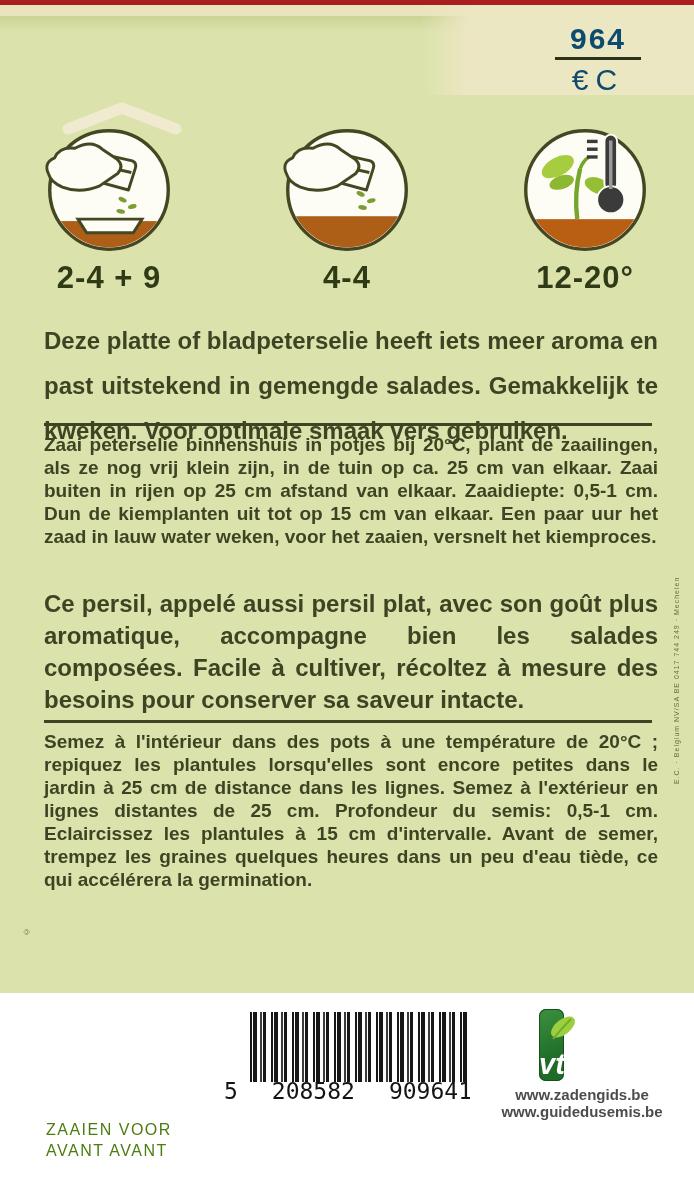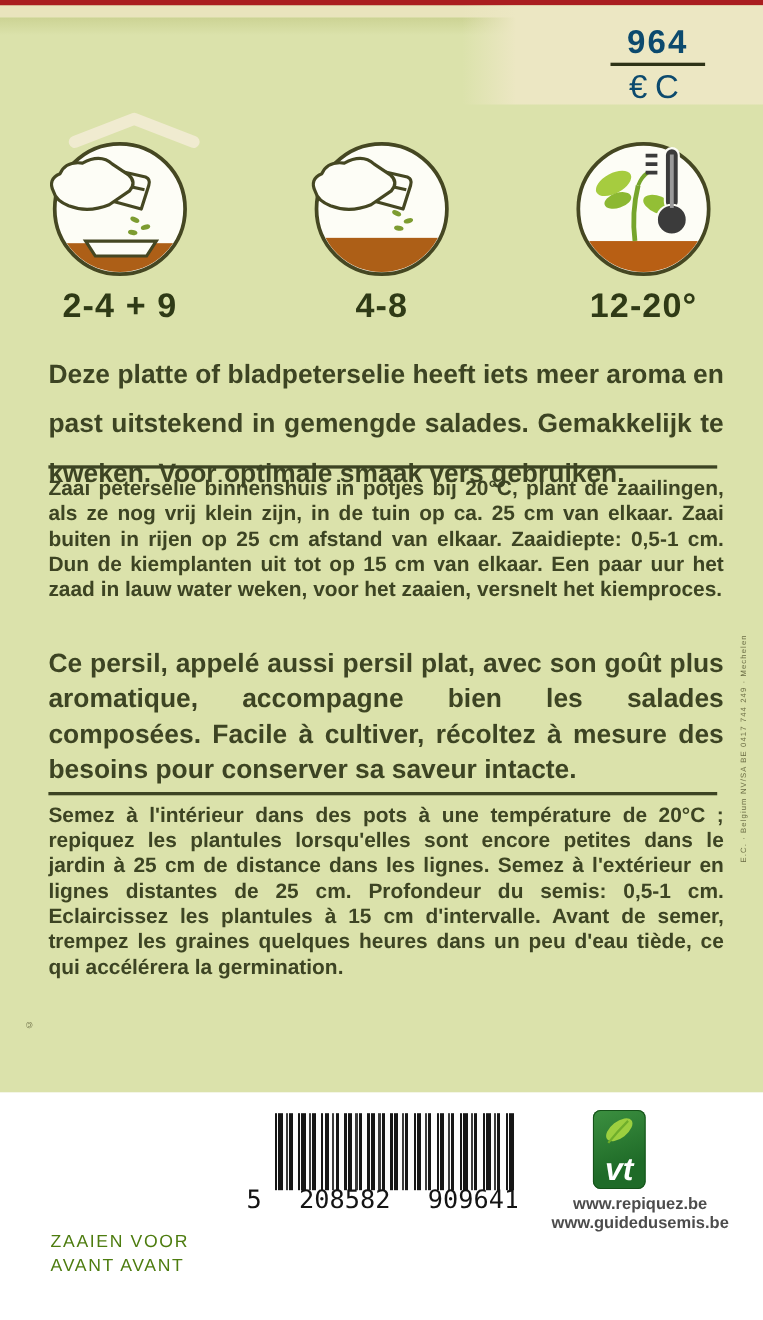--- a/index.html
+++ b/index.html
@@ -58,21 +58,21 @@
     background:repeating-linear-gradient(90deg,
       #161616 0 2px, #fcfcfc 2px 3px,
       #161616 3px 7px, #fcfcfc 7px 10px,
       #3c3c3c 10px 12px, #fcfcfc 12px 13px,
       #161616 13px 16px, #fcfcfc 16px 21px);
   }
   .bc-digits { left:224px; top:1078px; width:248px; display:flex; justify-content:space-between;
     font-family:"DejaVu Sans Mono", monospace; font-size:23px; color:#141414; }
 
   .vt-box  { left:470px; top:994px; width:224px; height:146px; background:#ffffff; }
-  .vt-logo { left:539px; top:1009px; width:48px; height:72px; border-radius:7px;
+  .vt-logo { left:539px; top:1009px; width:25px; height:72px; border-radius:7px;
     background:linear-gradient(160deg, #3c9040 0%, #1f6b28 70%);
     box-shadow:0 0 0 1px #155219 inset; }
   .vt-logo-text { position:absolute; left:0; right:0; bottom:2px; text-align:center;
     color:#ffffff; font-size:29px; font-weight:700; font-style:italic; line-height:30px; }
   .vt-leaf { position:absolute; left:4px; top:2px; }
   .urls { left:470px; top:1086px; width:224px; text-align:center;
     font-weight:700; font-size:15px; color:#4c4c4c; line-height:17px; }
 
   .sow-before { left:46px; top:1119px; font-size:16px; letter-spacing:1.5px;
     color:#4d7c0f; line-height:21px; font-weight:500; }
@@ -141,21 +141,21 @@
         <ellipse cx="84" cy="74" rx="4.5" ry="2.3" fill="#7d9c31" transform="rotate(25 84 74)"></ellipse>
         <ellipse cx="95" cy="81" rx="4.5" ry="2.3" fill="#7d9c31" transform="rotate(-15 95 81)"></ellipse>
         <ellipse cx="86" cy="88" rx="4.5" ry="2.3" fill="#7d9c31" transform="rotate(10 86 88)"></ellipse>
         <g fill="#fdfdf6" stroke="#454722" stroke-width="3" stroke-linejoin="round">
           <path d="M50 30 L94 40 Q99 42 97 48 L90 70 L46 58 Q41 56 43 50 Z"></path>
           <path d="M48 42 L93 52" fill="none"></path>
           <path d="M8 54 Q2 42 14 37 Q19 25 35 27 Q52 18 63 28 L78 38 Q86 45 79 53 L60 66 Q40 74 22 67 Q10 62 8 54 Z"></path>
         </g>
       </svg>
       </span>
-      <div class="icon-label">4-8</div>
+      <div class="icon-label">4-4</div>
     </div>
 
     <div class="icon-cell">
       <span>
       <svg width="136" height="136" viewBox="0 0 140 140">
         <circle cx="70" cy="70" r="61" fill="#fdfdf6" stroke="#454722" stroke-width="3.5"></circle>
         <clipPath id="clipC">
               <circle cx="70" cy="70" r="59"></circle>
             </clipPath>
         <g clip-path="url(#clipC)">
@@ -205,21 +205,21 @@
       <span class="vt-leaf">
         <svg width="40" height="40" viewBox="0 0 40 40">
           <ellipse cx="20" cy="16" rx="14" ry="7.5" fill="#9ccf3f" transform="rotate(-38 20 16)"></ellipse>
           <path d="M10 28 Q18 18 28 8" stroke="#6fae2b" stroke-width="2" fill="none"></path>
         </svg>
       </span>
       <div class="vt-logo-text">vt</div>
     </div>
   </div>
   <div class="abs urls">
-    <div>www.repiquez.be</div>
+    <div>www.zadengids.be</div>
     <div>www.guidedusemis.be</div>
   </div>
 
   <div class="abs sow-before">
     <div>ZAAIEN VOOR</div>
     <div>AVANT AVANT</div>
   </div>
 
 </div>
 

